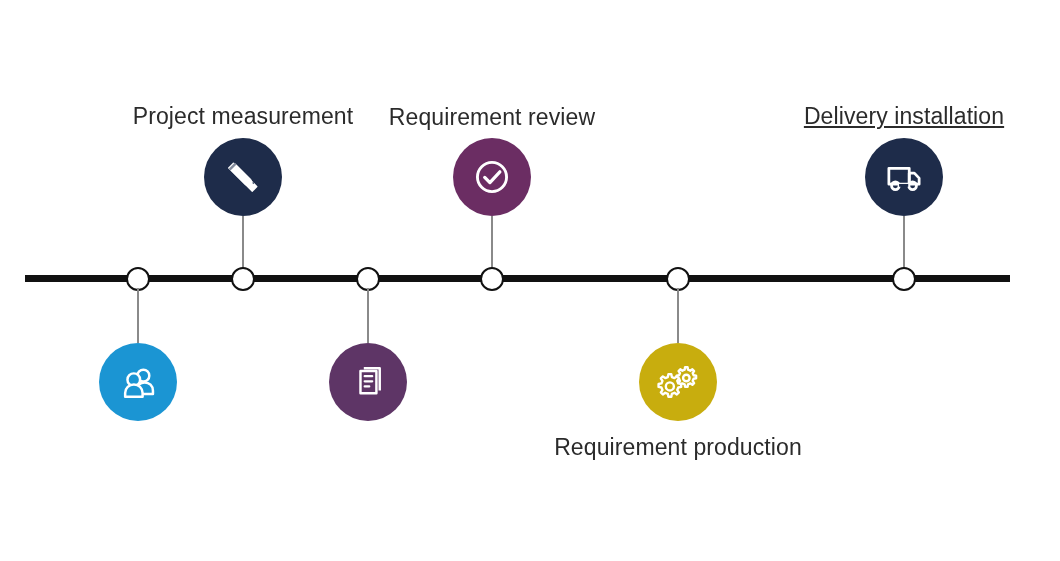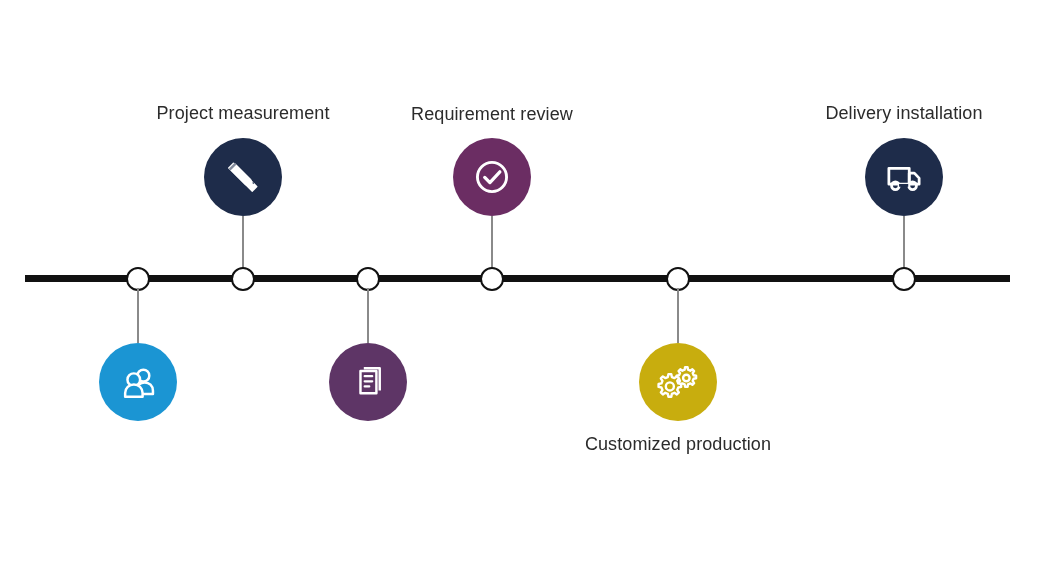--- a/index.html
+++ b/index.html
@@ -58,21 +58,21 @@
     align-items: center;
     justify-content: center;
   }
   .node-disc svg {
     display: block;
   }
 
   
   .node-label {
     position: absolute;
-    font-size: 18px;
+    font-size: 23px;
     color: #2b2b2b;
     white-space: nowrap;
     letter-spacing: 0.1px;
     text-align: center;
     transform: translateX(-50%);
   }
 </style>
 </head>
 <body>
 
@@ -113,21 +113,21 @@
     <span>
       <svg width="46" height="46" viewBox="0 0 48 48">
         <circle cx="24" cy="24" r="15.2" fill="none" stroke="#ffffff" stroke-width="3"></circle>
         <path d="M16.4 24.4 L21.8 29.8 L32.2 18.6" fill="none" stroke="#ffffff" stroke-width="3.4" stroke-linecap="round" stroke-linejoin="round"></path>
       </svg>
     </span>
   </div>
   <div class="stem" style="left:491.3px; top:216px; height:55px;"></div>
   <div class="marker" style="left:480px;"></div>
 
-  <div class="node-label" style="left:904px; top:103px;">Delivery installation</div>
+  <div class="node-label" style="left:904px; top:103px;text-decoration:underline;">Delivery installation</div>
   <div class="node-disc" style="left:865px; top:138px; background:#1e2c4a;">
     <span>
       <svg width="44" height="44" viewBox="0 0 48 48">
         <g fill="none" stroke="#ffffff" stroke-width="3" stroke-linejoin="round">
           <path d="M7.5 14.5 h22.2 v17.4 h-22.2 z"></path>
           <path d="M29.7 19.8 h5.6 l5.2 5.4 v6.7 h-10.8 z"></path>
         </g>
         <circle cx="14.6" cy="33.6" r="4.2" fill="none" stroke="#ffffff" stroke-width="3"></circle>
         <circle cx="33.4" cy="33.6" r="4.2" fill="none" stroke="#ffffff" stroke-width="3"></circle>
         <rect x="18.6" y="31.6" width="10" height="3" fill="#1e2c4a"></rect>
@@ -185,15 +185,15 @@
 
           <path d="M14.0 15.8 l3.0 0 l0.6 3.0 l2.7 1.1 l2.5 -1.7 l2.1 2.1 l-1.7 2.5 l1.1 2.7 l3.0 0.6 l0 3.0
                    l-3.0 0.6 l-1.1 2.7 l1.7 2.5 l-2.1 2.1 l-2.5 -1.7 l-2.7 1.1 l-0.6 3.0 l-3.0 0
                    l-0.6 -3.0 l-2.7 -1.1 l-2.5 1.7 l-2.1 -2.1 l1.7 -2.5 l-1.1 -2.7 l-3.0 -0.6 l0 -3.0
                    l3.0 -0.6 l1.1 -2.7 l-1.7 -2.5 l2.1 -2.1 l2.5 1.7 l2.7 -1.1 z" fill="#c8ad0e"></path>
           <circle cx="15.5" cy="28.6" r="4.2"></circle>
         </g>
       </svg>
     </span>
   </div>
-  <div class="node-label" style="left:678px; top:434px;">Customized production</div>
+  <div class="node-label" style="left:678px; top:434px;">Requirement production</div>
 
 </div>
 
 </body></html>

